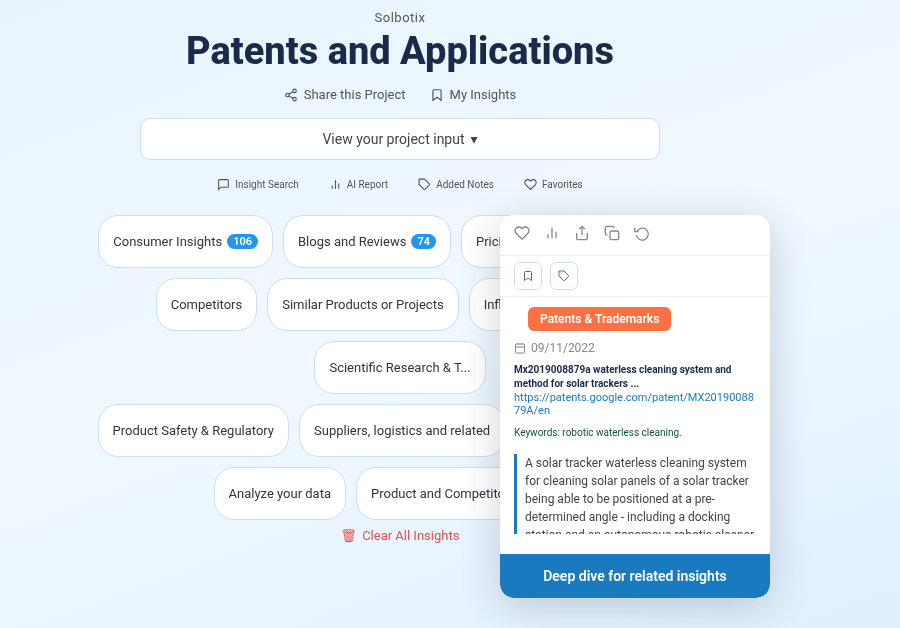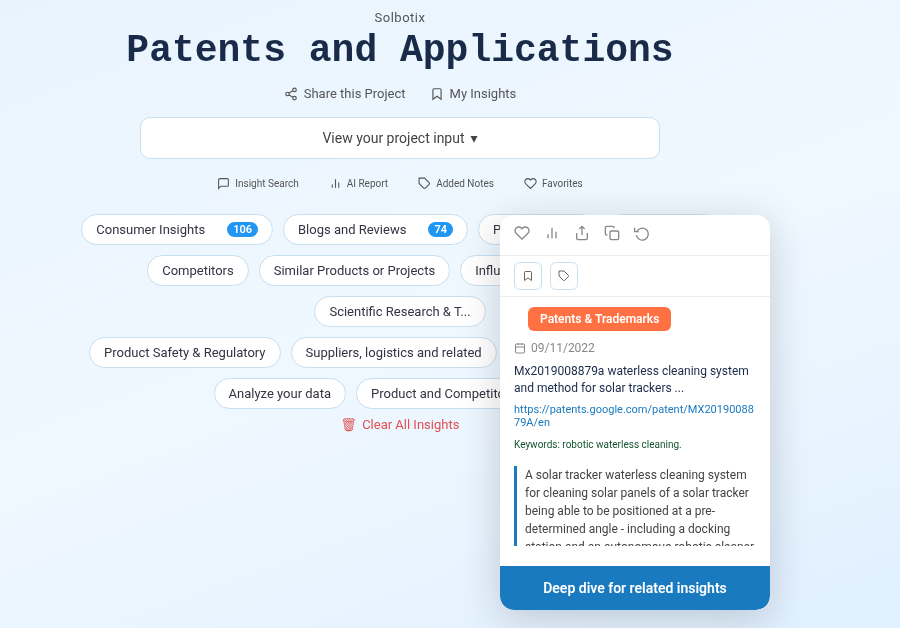--- a/index.html
+++ b/index.html
@@ -27,21 +27,20 @@
       color: #555;
       margin-bottom: 4px;
       letter-spacing: 0.5px;
     }
 
     .page-title {
       font-size: 38px;
       font-weight: 800;
       color: #1a2b4a;
       margin-bottom: 14px;
-      font-family: Liberation Mono, monospace;
     }
 
     .top-actions {
       display: flex;
       gap: 24px;
       margin-bottom: 16px;
       font-size: 13px;
       color: #555;
     }
 
@@ -94,27 +93,27 @@
     }
 
     .tags-row {
       display: flex;
       gap: 10px;
       justify-content: center;
       flex-wrap: wrap;
     }
 
     .tag {
-      padding: 7px 14px;
+      padding: 18px 14px;
       border-radius: 20px;
       font-size: 13px;
       cursor: pointer;
       display: flex;
       align-items: center;
-      gap: 22px;
+      gap: 5px;
       white-space: nowrap;
     }
 
     .tag-default {
       background: white;
       border: 1.5px solid #c8dff0;
       color: #334;
     }
 
     .tag-active {
@@ -215,24 +214,23 @@
     .popup-date {
       display: flex;
       align-items: center;
       gap: 5px;
       font-size: 12px;
       color: #888;
       margin-bottom: 8px;
     }
 
     .popup-title {
-      font-size: 12px;
-      font-weight: 400;
+      font-size: 10px;
+      font-weight: 700;
       color: #1a2b4a;
-      margin-bottom: 6px;
       line-height: 1.4;
     }
 
     .popup-link {
       font-size: 11px;
       color: #1a7abf;
       word-break: break-all;
       margin-bottom: 10px;
     }
 

